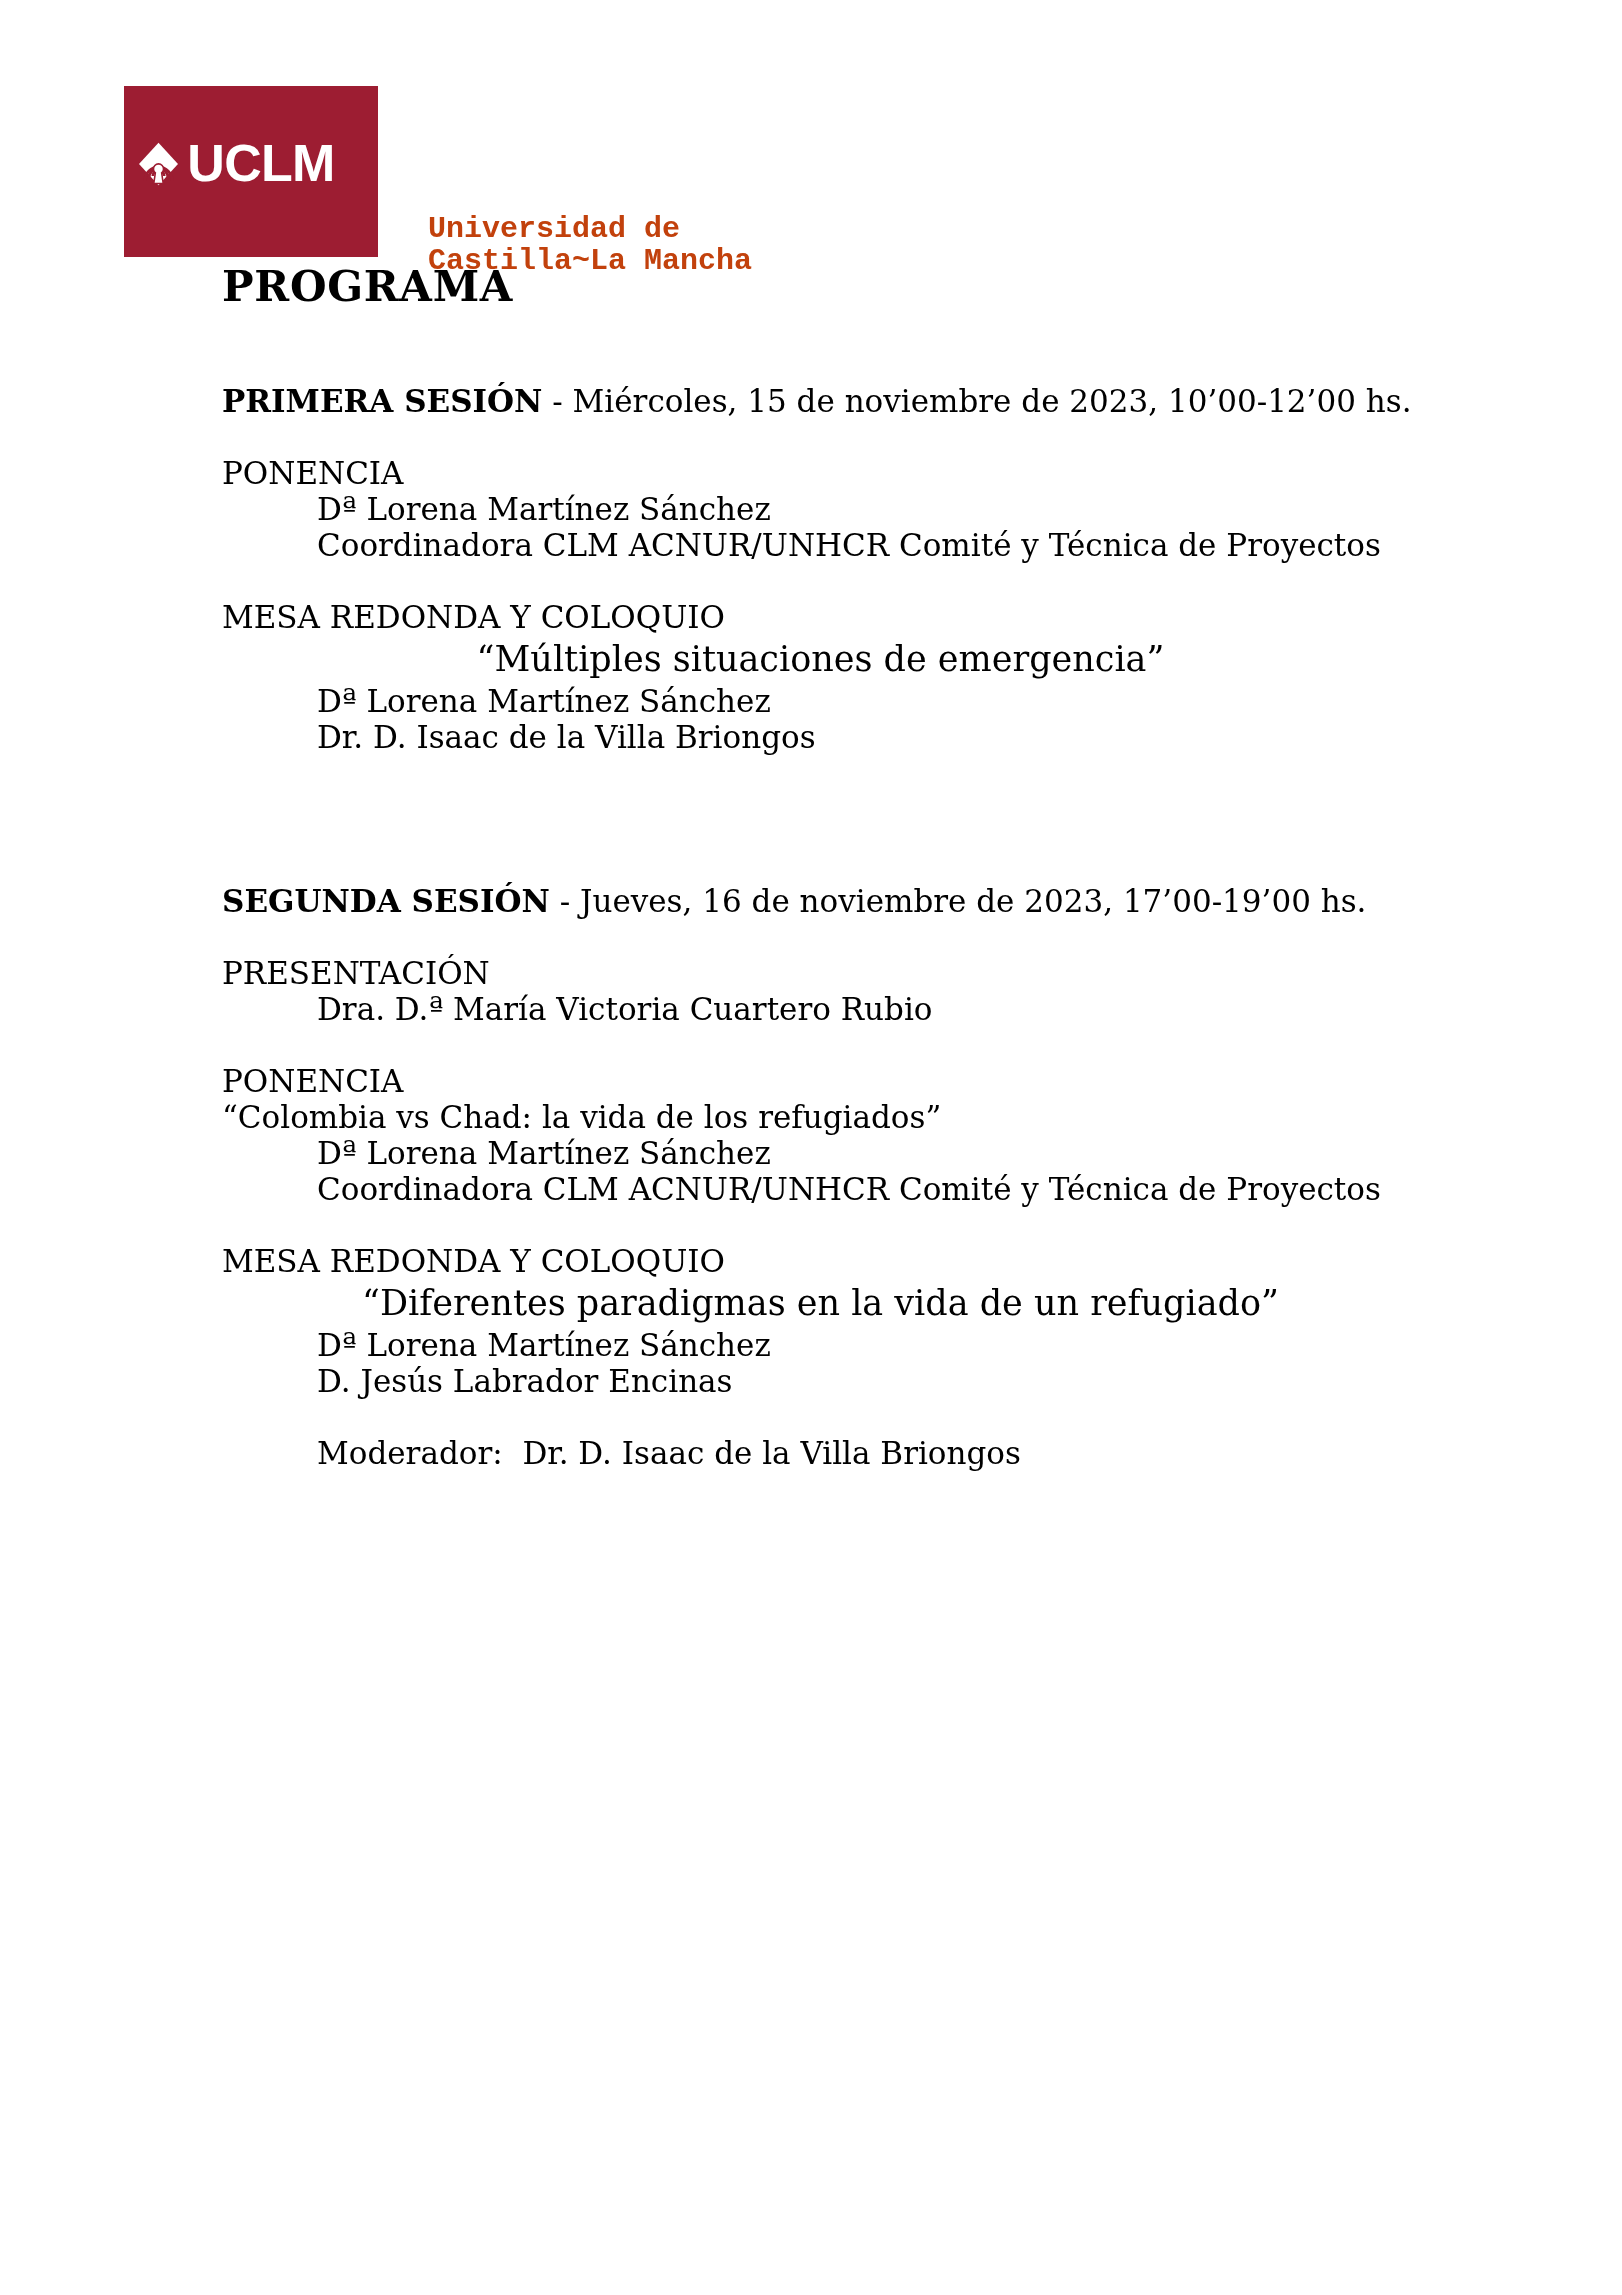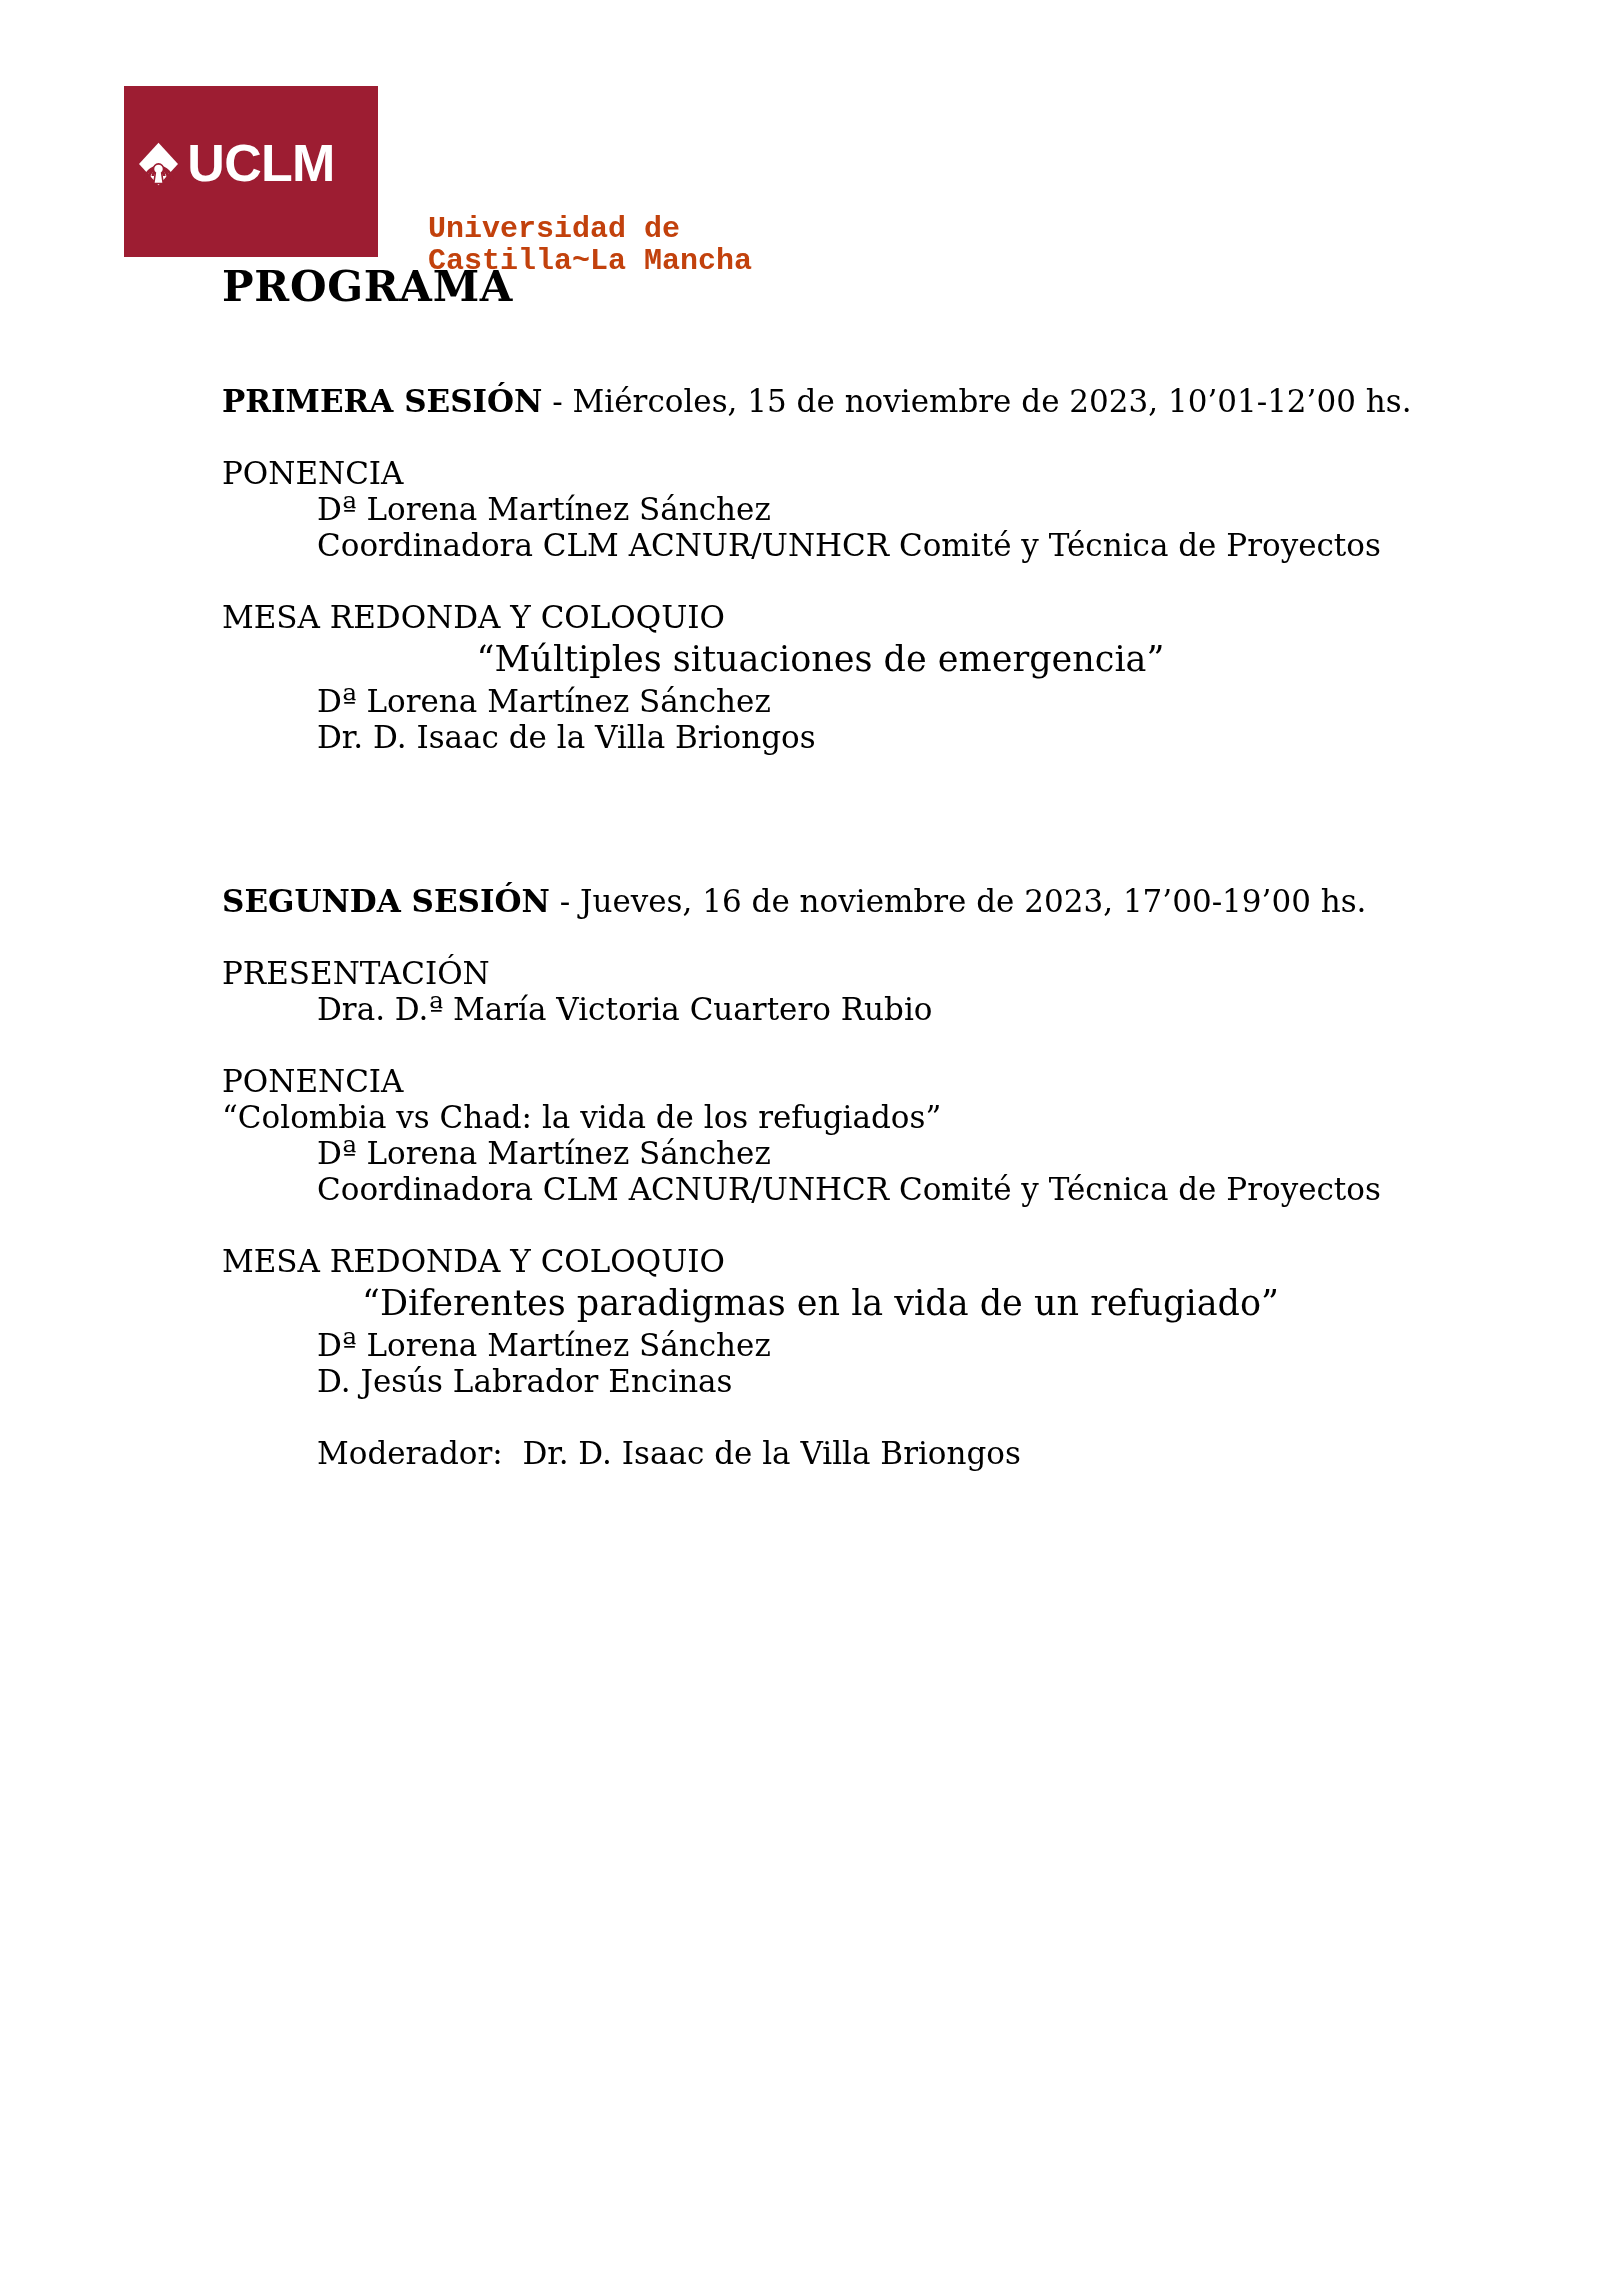--- a/index.html
+++ b/index.html
@@ -107,21 +107,21 @@
     <div class="wordmark">
       <div>Universidad de</div>
       <div>Castilla~La Mancha</div>
     </div>
   </header>
 
   <h1 class="doc-title">PROGRAMA</h1>
 
   <main class="content" id="sessions">
       <section class="session">
-        <div class="session-title"><span class="bold">PRIMERA SESIÓN</span><span> - Miércoles, 15 de noviembre de 2023, 10’01-12’00 hs.</span></div>
+        <div class="session-title"><span class="bold">PRIMERA SESIÓN</span><span> - Miércoles, 15 de noviembre de 2023, 10’00-12’00 hs.</span></div>
         <div class="block">
           <div class="line plain">PONENCIA</div>
           <div class="line indent">Dª Lorena Martínez Sánchez</div>
           <div class="line indent">Coordinadora CLM ACNUR/UNHCR Comité y Técnica de Proyectos</div>
         </div>
         <div class="block">
           <div class="line plain">MESA REDONDA Y COLOQUIO</div>
           <div class="line quote-large">“Múltiples situaciones de emergencia”</div>
           <div class="line indent">Dª Lorena Martínez Sánchez</div>
           <div class="line indent">Dr. D. Isaac de la Villa Briongos</div>

